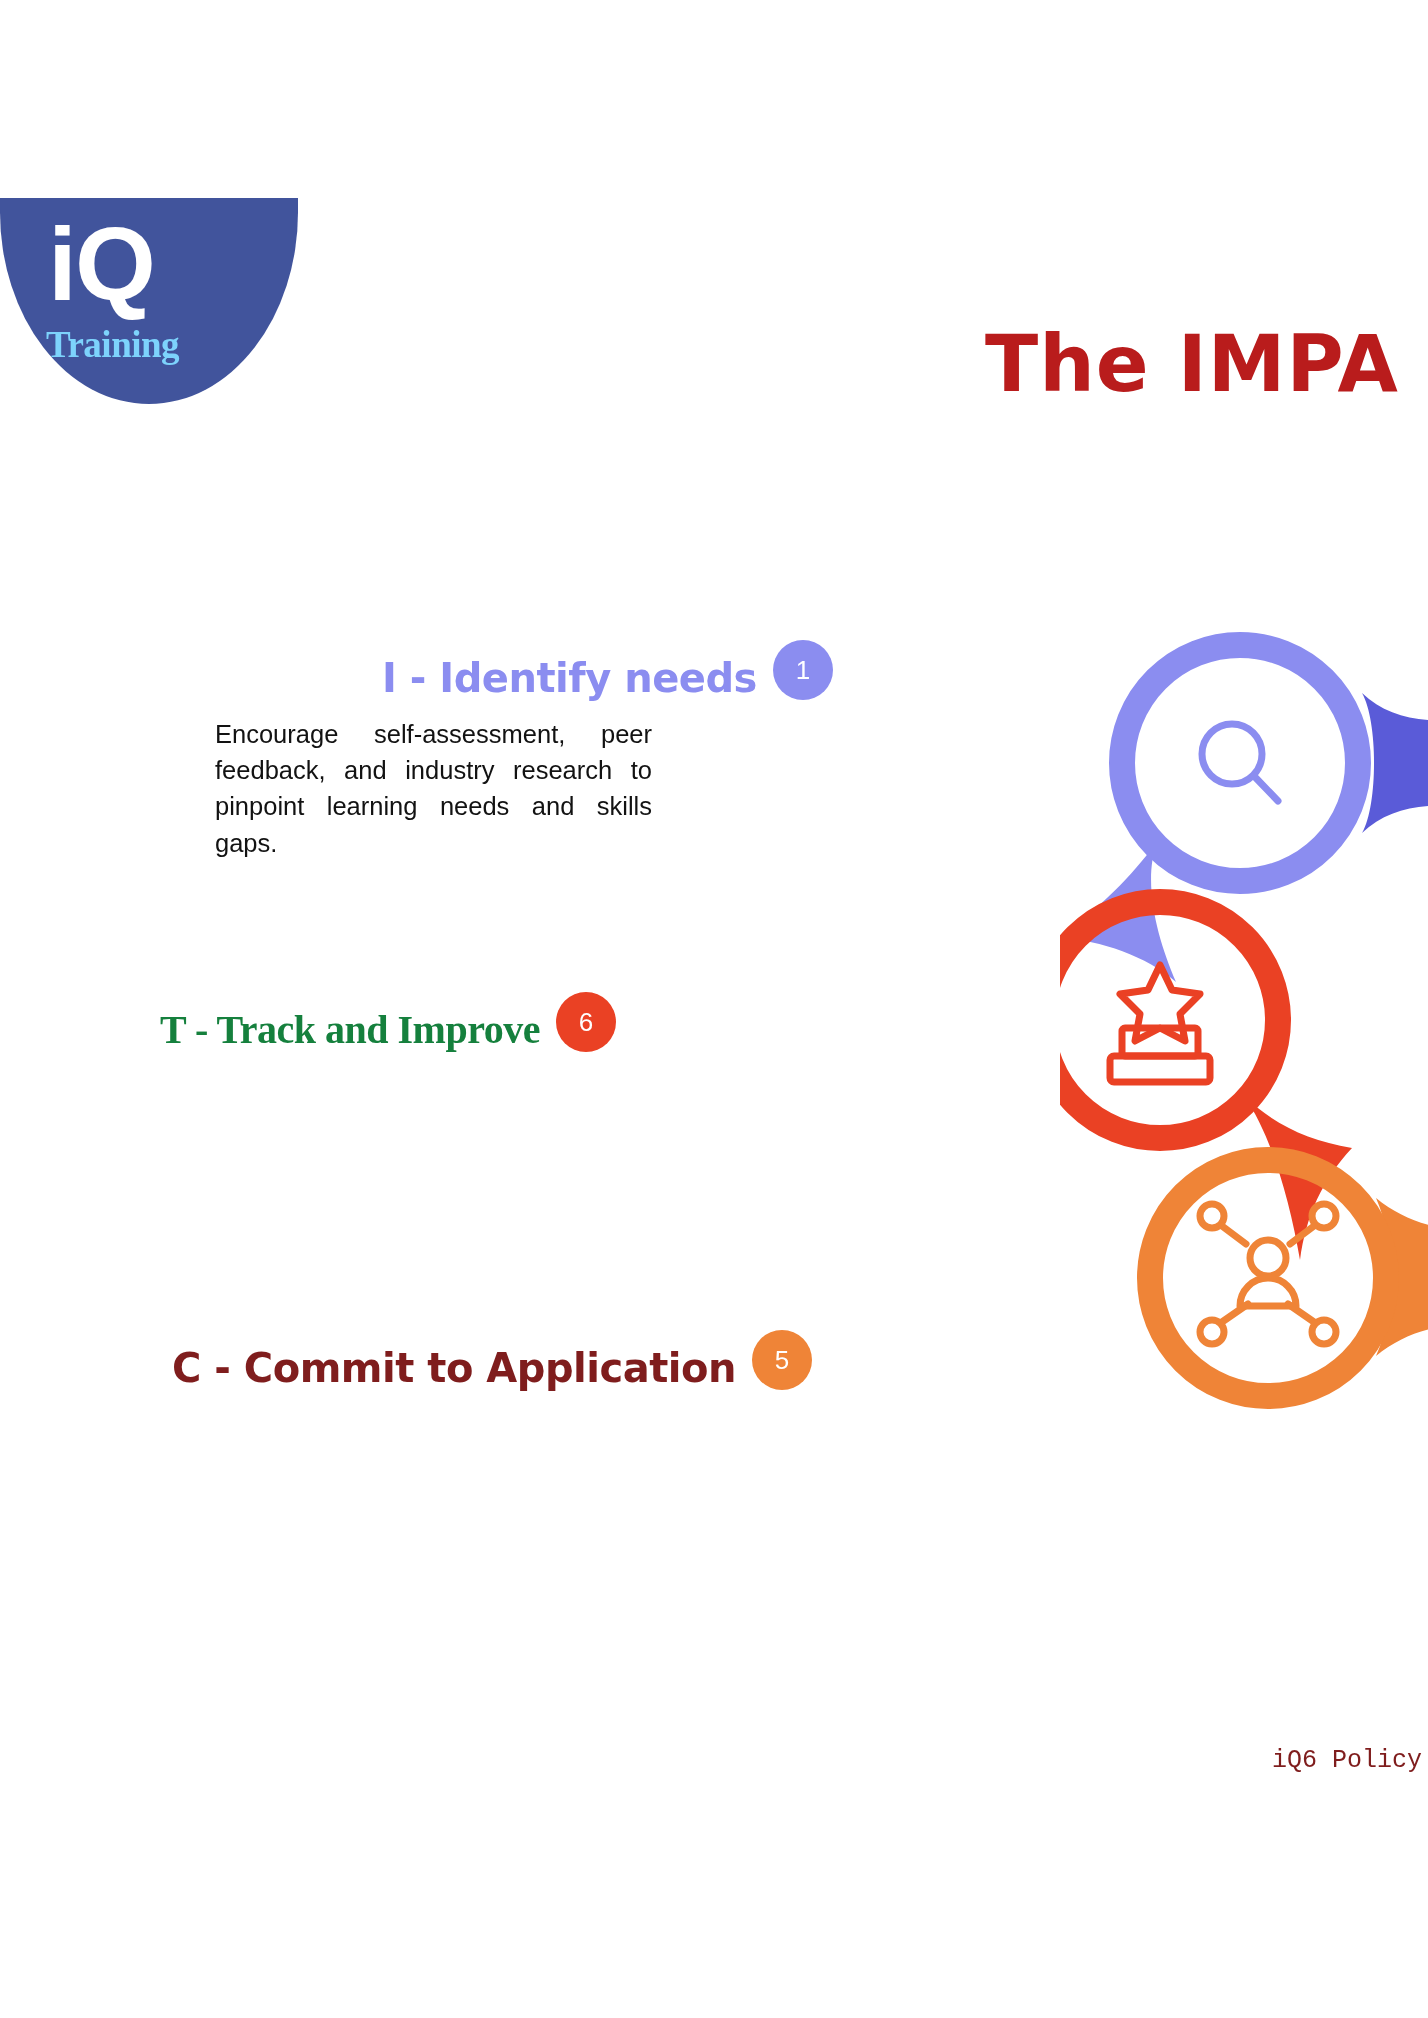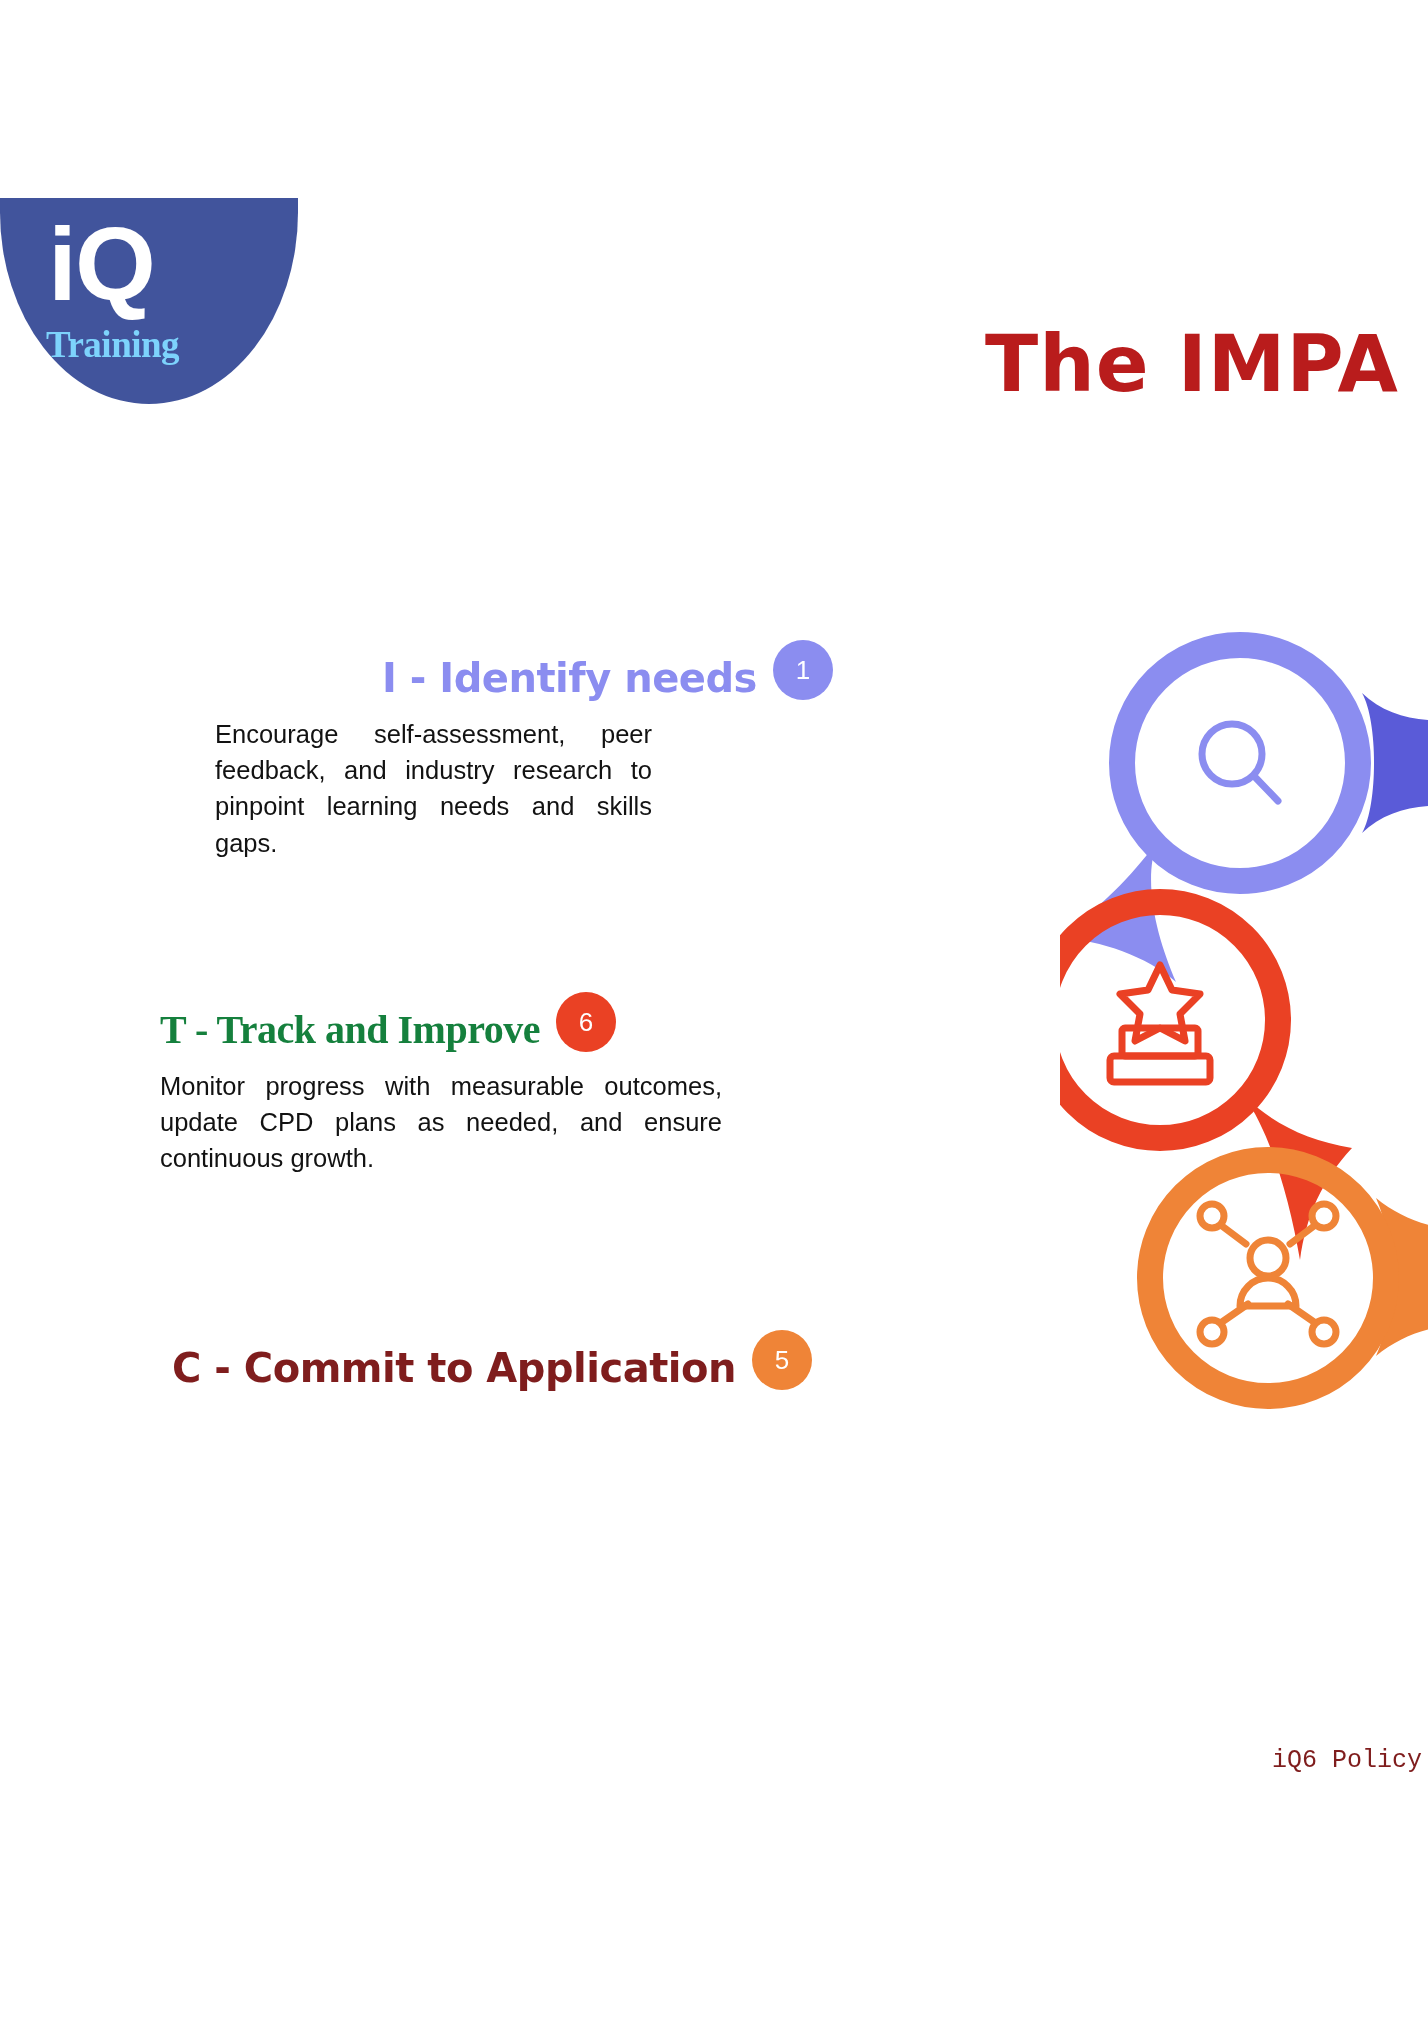--- a/index.html
+++ b/index.html
@@ -163,21 +163,20 @@
     <div class="step-badge">1</div>
   </div>
   <div class="step-body">Encourage self-assessment, peer feedback, and industry research to pinpoint learning needs and skills gaps.</div>
 </div>
 
 <div class="step-block" id="step-track">
   <div class="step-headrow">
     <div class="step-heading">T - Track and Improve</div>
     <div class="step-badge">6</div>
   </div>
-  <div class="step-body">Monitor progress with measurable outcomes, update CPD plans as needed, and ensure continuous growth.</div>
 </div>
 
 <div class="step-block" id="step-commit">
   <div class="step-headrow">
     <div class="step-heading">C - Commit to Application</div>
     <div class="step-badge">5</div>
   </div>
 </div>
 
 <div id="bubble-graphic">

